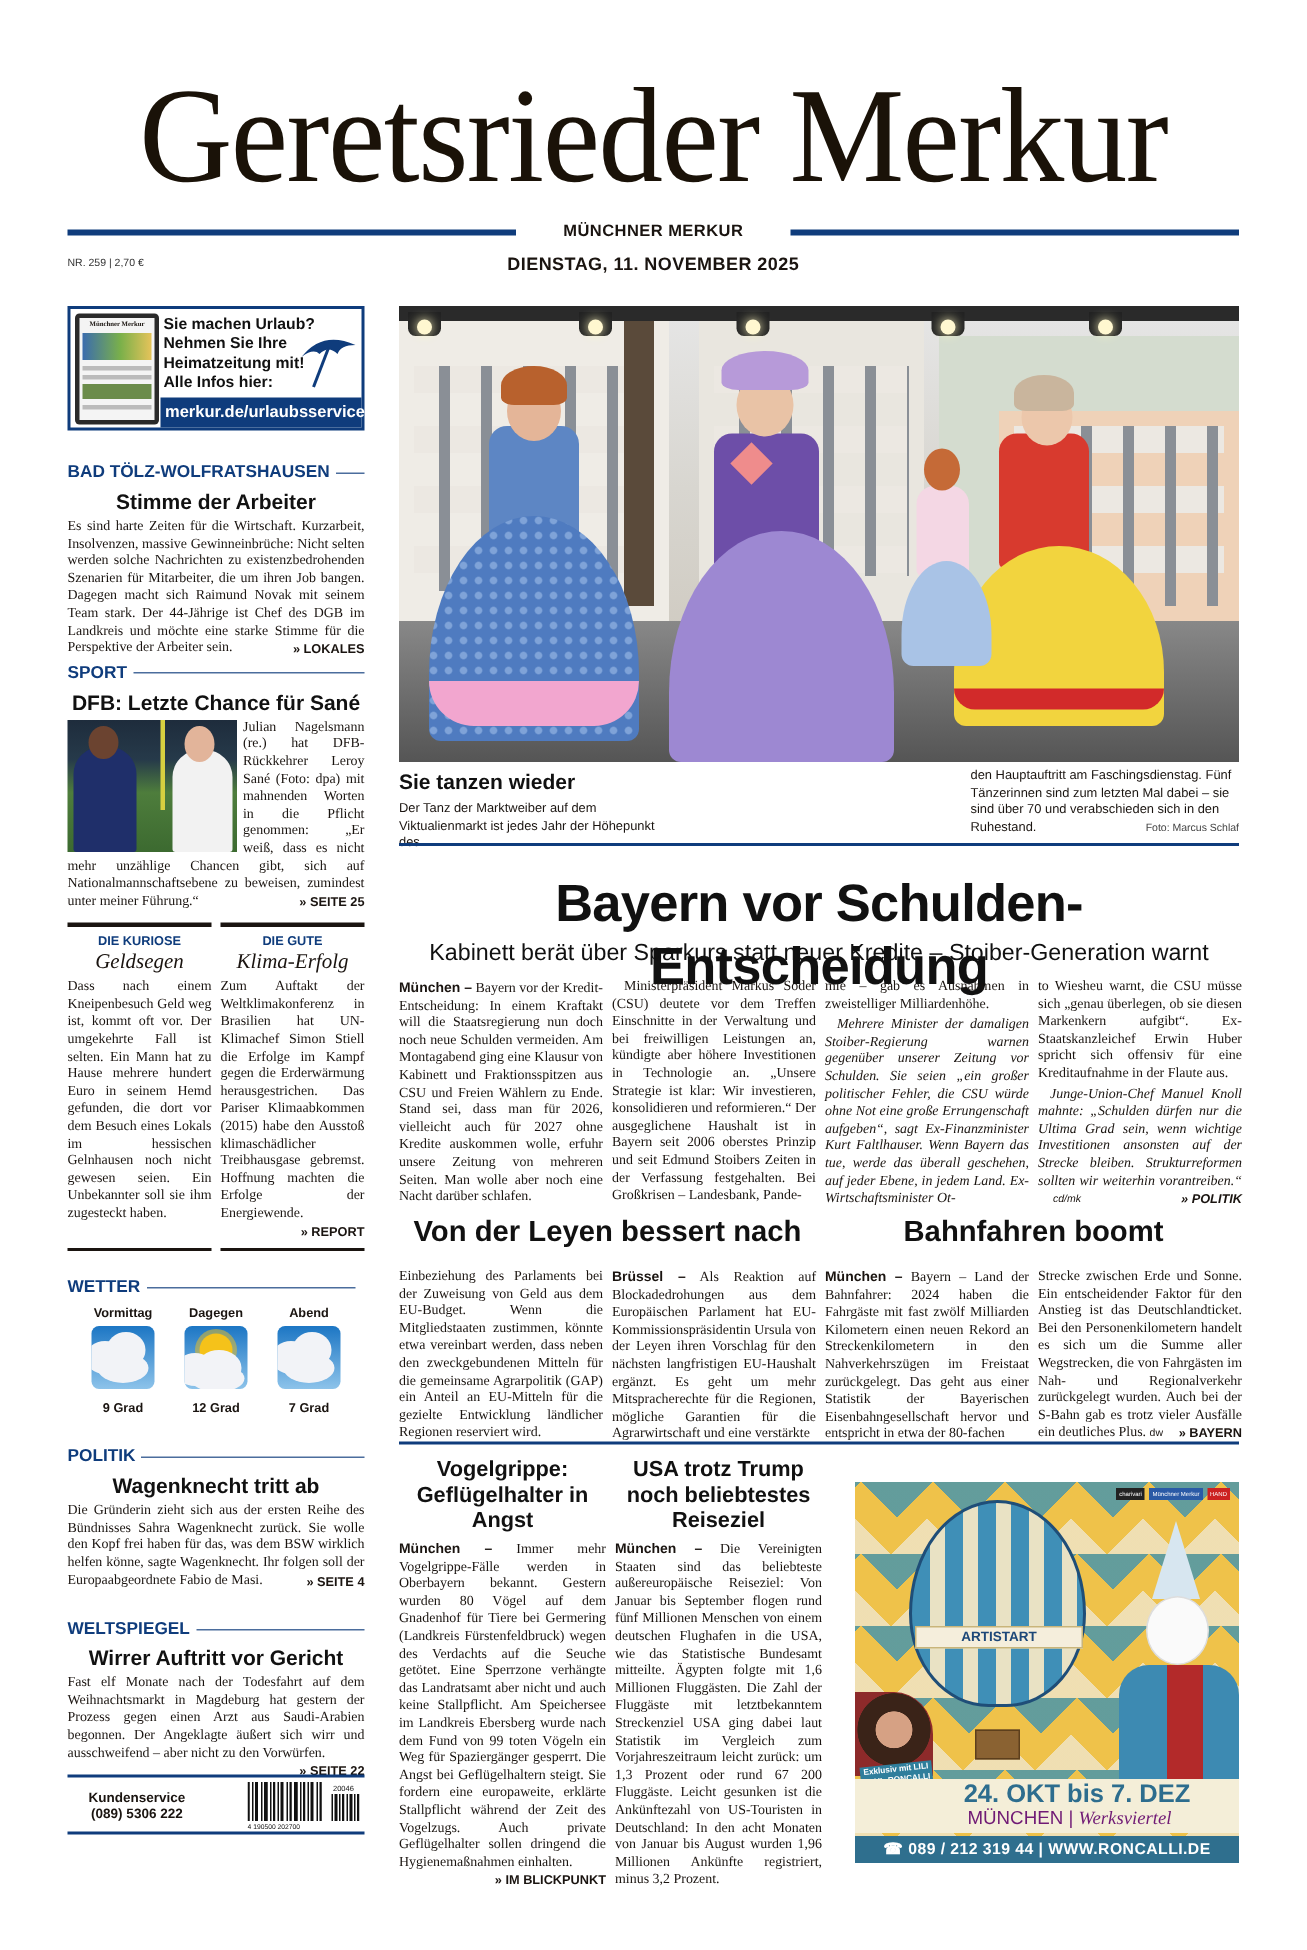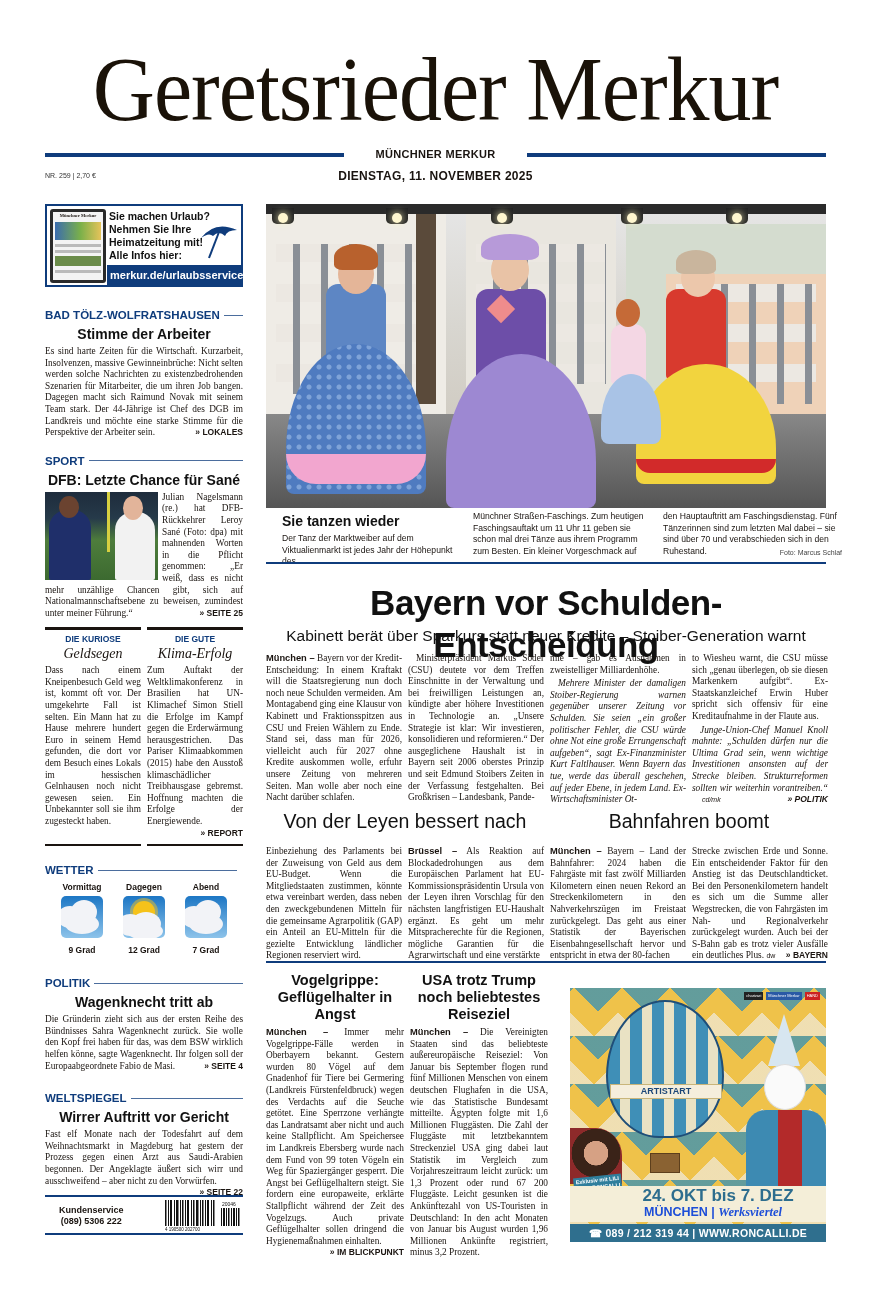--- a/index.html
+++ b/index.html
@@ -58,35 +58,35 @@
   .hero { position: absolute; left: 266px; top: 204px; width: 560px; height: 304px; overflow: hidden; background: linear-gradient(180deg,#e6e6e6 0%,#d8d6d0 40%,#c9c2b6 100%); }
   .hero-building { position: absolute; top: 10px; height: 200px; background: #ece8e2; }
   .hero-windows { position: absolute; background-image: linear-gradient(90deg, transparent 60%, #8a8f96 60%, #8a8f96 85%, transparent 85%), linear-gradient(0deg, transparent 55%, #ece8e2 55%); background-size: 28px 40px; }
   .hero-truss { position: absolute; left: 0; top: 0; width: 560px; height: 10px; background: #2a2a2a; }
   .hero-lamp { position: absolute; top: 4px; width: 22px; height: 16px; background: #222; border-radius: 0 0 5px 5px; }
   .hero-lamp::after { content: ""; position: absolute; left: 6px; top: 5px; width: 10px; height: 10px; border-radius: 50%; background: #fff7d0; box-shadow: 0 0 8px #fff8c0; }
   .dress { position: absolute; border-radius: 50% 50% 8px 8px / 70% 70% 8px 8px; }
   .torso { position: absolute; border-radius: 12px 12px 4px 4px; }
   .head { position: absolute; border-radius: 50%; }
 
-  .caption-row { position: absolute; left: 266px; top: 511px; width: 560px; height: 48px; margin-left: 16px; }
+  .caption-row { position: absolute; left: 266px; top: 511px; width: 560px; height: 48px; }
   .caption-head { position: absolute; left: 0; top: 2px; font-family: "Liberation Sans", sans-serif; font-weight: bold; font-size: 14px; color: #111; }
   .caption-col { position: absolute; font-family: "Liberation Sans", sans-serif; font-size: 8.6px; line-height: 11.6px; color: #1a1410; }
   .photo-credit { position: absolute; right: 0; bottom: 3px; font-family: "Liberation Sans", sans-serif; font-size: 7px; color: #444; }
   .hero-rule { position: absolute; left: 266px; top: 562px; width: 560px; height: 2px; background: #0f3c7c; }
 
   .lead-head { position: absolute; left: 266px; top: 582px; width: 560px; text-align: center; font-family: "Liberation Sans", sans-serif; font-weight: bold; font-size: 35px; line-height: 42px; letter-spacing: -0.5px; color: #111; }
   .lead-sub { position: absolute; left: 266px; top: 626px; width: 560px; text-align: center; font-family: "Liberation Sans", sans-serif; font-size: 15.5px; line-height: 20px; color: #111; }
   .lead-cols { position: absolute; left: 266px; top: 653px; width: 562px; display: flex; gap: 6px; }
   .lead-col { width: 136px; font-family: "Liberation Serif", serif; font-size: 9.3px; line-height: 11.6px; text-align: justify; color: #1a1410; }
   .lead-col p { text-indent: 0; }
   .lead-col p + p { text-indent: 8px; margin-top: 2px; font-style: italic; }
   .dateline { font-family: "Liberation Sans", sans-serif; font-weight: bold; }
 
-  .pair-head { position: absolute; top: 810px; font-family: "Liberation Sans", sans-serif; font-weight: normal; font-size: 19.5px; text-align: center; color: #111; }
+  .pair-head { position: absolute; top: 810px; font-family: "Liberation Sans", sans-serif; font-weight: bold; font-size: 19.5px; text-align: center; color: #111; }
   .pair-cols { position: absolute; top: 846px; display: flex; gap: 6px; }
   .pair-col { width: 136px; font-family: "Liberation Serif", serif; font-size: 9.3px; line-height: 11.6px; text-align: justify; }
 
   .sep-rule { position: absolute; height: 2px; background: #0f3c7c; }
 
   .small-head { position: absolute; top: 972px; width: 138px; text-align: center; font-family: "Liberation Sans", sans-serif; font-weight: bold; font-size: 14.5px; line-height: 17px; color: #111; }
   .small-body { position: absolute; top: 1027px; width: 138px; font-family: "Liberation Serif", serif; font-size: 9.3px; line-height: 11.6px; text-align: justify; }
 
   
   .ad { position: absolute; left: 570px; top: 988px; width: 256px; height: 254px; overflow: hidden; background: #f0d070; }
@@ -104,21 +104,21 @@
   .ad-banner { position: absolute; left: 40px; top: 96px; width: 112px; height: 15px; background: #f5eedc; border: 1px solid #c9b57a; text-align: center; font-family: "Liberation Sans", sans-serif; font-weight: bold; font-size: 9px; line-height: 13px; color: #1d4778; }
   .ad-basket { position: absolute; left: 80px; top: 165px; width: 30px; height: 20px; background: #8a6232; border: 1px solid #5d3f1c; }
   .ad-clown { position: absolute; left: 176px; top: 56px; width: 72px; height: 140px; }
   .ad-clown-face { position: absolute; left: 18px; top: 20px; width: 42px; height: 46px; border-radius: 50%; background: #fafafa; border: 1px solid #ddd; }
   .ad-clown-hat { position: absolute; left: 22px; top: -30px; width: 0; height: 0; border-left: 16px solid transparent; border-right: 16px solid transparent; border-bottom: 52px solid #d7e6f0; }
   .ad-clown-body { position: absolute; left: 0; top: 66px; width: 80px; height: 80px; background: linear-gradient(90deg,#3d8ab2 0 40%, #b32a2a 40% 70%, #3d8ab2 70%); border-radius: 20px 20px 0 0; }
   .ad-woman { position: absolute; left: 0; top: 140px; width: 52px; height: 56px; border-radius: 0 50% 0 0; background: radial-gradient(circle at 50% 45%, #d6a184 0 30%, #3a2318 31% 60%, #8d2a2a 61%); }
   .ad-exklusiv { position: absolute; left: 4px; top: 188px; width: 48px; height: 22px; background: #2f7e9c; color: #fff; font-family: "Liberation Sans", sans-serif; font-size: 5.5px; font-weight: bold; text-align: center; line-height: 7px; padding-top: 1px; transform: rotate(-6deg); }
   .ad-dates { position: absolute; left: 0; top: 198px; width: 256px; height: 36px; background: #f4eed8; text-align: center; }
   .ad-dates .d1 { font-family: "Liberation Sans", sans-serif; font-weight: bold; font-size: 17px; line-height: 19px; color: #2d6d8e; padding-left: 40px; }
-  .ad-dates .d2 { font-family: "Liberation Sans", sans-serif; font-weight: bold; font-size: 12.5px; line-height: 15px; color: #1d4ed8; padding-left: 30px; }
+  .ad-dates .d2 { font-family: "Liberation Sans", sans-serif; font-weight: normal; font-size: 12.5px; line-height: 15px; color: #701a75; padding-left: 30px; }
   .ad-dates .d2 i { font-family: "Liberation Serif", serif; }
   .ad-contact { position: absolute; left: 0; top: 236px; width: 256px; height: 18px; background: #2f6f8e; color: #fff; font-family: "Liberation Sans", sans-serif; font-weight: bold; font-size: 10.5px; line-height: 18px; text-align: center; letter-spacing: 0.3px; }
   .ad-sponsors { position: absolute; right: 6px; top: 4px; display: flex; gap: 3px; }
   .ad-sponsors span { display: block; height: 8px; font-size: 4px; font-family: "Liberation Sans", sans-serif; color: #fff; line-height: 8px; padding: 0 2px; }
 </style>
 </head>
 <body>
 
 <div class="masthead">
   <div class="masthead-title">Geretsrieder Merkur</div>
@@ -157,21 +157,21 @@
 
   <div style="margin-top:22px">
     <div class="section-label">
         <span>BAD TÖLZ-WOLFRATSHAUSEN</span>
         <span class="line"></span>
       </div>
     <div class="teaser-head">Stimme der Arbeiter</div>
     <div class="teaser-body"><span>Es sind harte Zeiten für die Wirtschaft. Kurzarbeit, Insolvenzen, massive Gewinneinbrüche: Nicht selten werden solche Nachrichten zu existenzbedrohenden Szenarien für Mitarbeiter, die um ihren Job bangen. Dagegen macht sich Raimund Novak mit seinem Team stark. Der 44-Jährige ist Chef des DGB im Landkreis und möchte eine starke Stimme für die Perspektive der Arbeiter sein.</span> <span class="ref">» LOKALES</span></div>
   </div>
 
-  <div style="margin-top:16px">
+  <div style="margin-top:4px">
     <div class="section-label">
         <span>SPORT</span>
         <span class="line"></span>
       </div>
     <div class="teaser-head">DFB: Letzte Chance für Sané</div>
     <div class="teaser-body">
       <div class="sport-img">
         <div class="sport-pole"></div>
         <div class="sport-p1"></div>
           <div class="sport-p1h"></div>
@@ -326,21 +326,20 @@
   <div class="head" style="left:410px; top:46px; width:40px; height:24px; background:#c9b59d; border-radius:50% 50% 20% 20%;"></div>
 
   <div class="torso" style="left:345px; top:120px; width:35px; height:60px; background:#f4d7e4;"></div>
   <div class="dress" style="left:335px; top:170px; width:60px; height:70px; background:#a9c3e6;"></div>
   <div class="head" style="left:350px; top:95px; width:24px; height:28px; background:#c56a37;"></div>
 </div>
 
 <div class="caption-row">
   <div class="caption-head">Sie tanzen wieder</div>
   <div class="caption-col" style="left:0; top:22px; width:180px;">Der Tanz der Marktweiber auf dem Viktualienmarkt ist jedes Jahr der Höhepunkt des</div>
-  <div class="caption-col" style="left:191px; top:0; width:183px;">Münchner Straßen-Faschings. Zum heutigen Faschingsauftakt um 11 Uhr 11 geben sie schon mal drei Tänze aus ihrem Programm zum Besten. Ein kleiner Vorgeschmack auf</div>
   <div class="caption-col" style="left:381px; top:0; width:179px;">den Hauptauftritt am Faschingsdienstag. Fünf Tänzerinnen sind zum letzten Mal dabei – sie sind über 70 und verabschieden sich in den Ruhestand.</div>
   <div class="photo-credit">Foto: Marcus Schlaf</div>
 </div>
 <div class="hero-rule"></div>
 
 <div class="lead-head">Bayern vor Schulden-Entscheidung</div>
 <div class="lead-sub">Kabinett berät über Sparkurs statt neuer Kredite – Stoiber-Generation warnt</div>
 <div class="lead-cols">
   <div class="lead-col">
     <p><span class="dateline">München –</span> <span>Bayern vor der Kredit-Entscheidung: In einem Kraftakt will die Staatsregierung nun doch noch neue Schulden vermeiden. Am Montagabend ging eine Klausur von Kabinett und Fraktionsspitzen aus CSU und Freien Wählern zu Ende. Stand sei, dass man für 2026, vielleicht auch für 2027 ohne Kredite auskommen wolle, erfuhr unsere Zeitung von mehreren Seiten. Man wolle aber noch eine Nacht darüber schlafen.</span></p>

